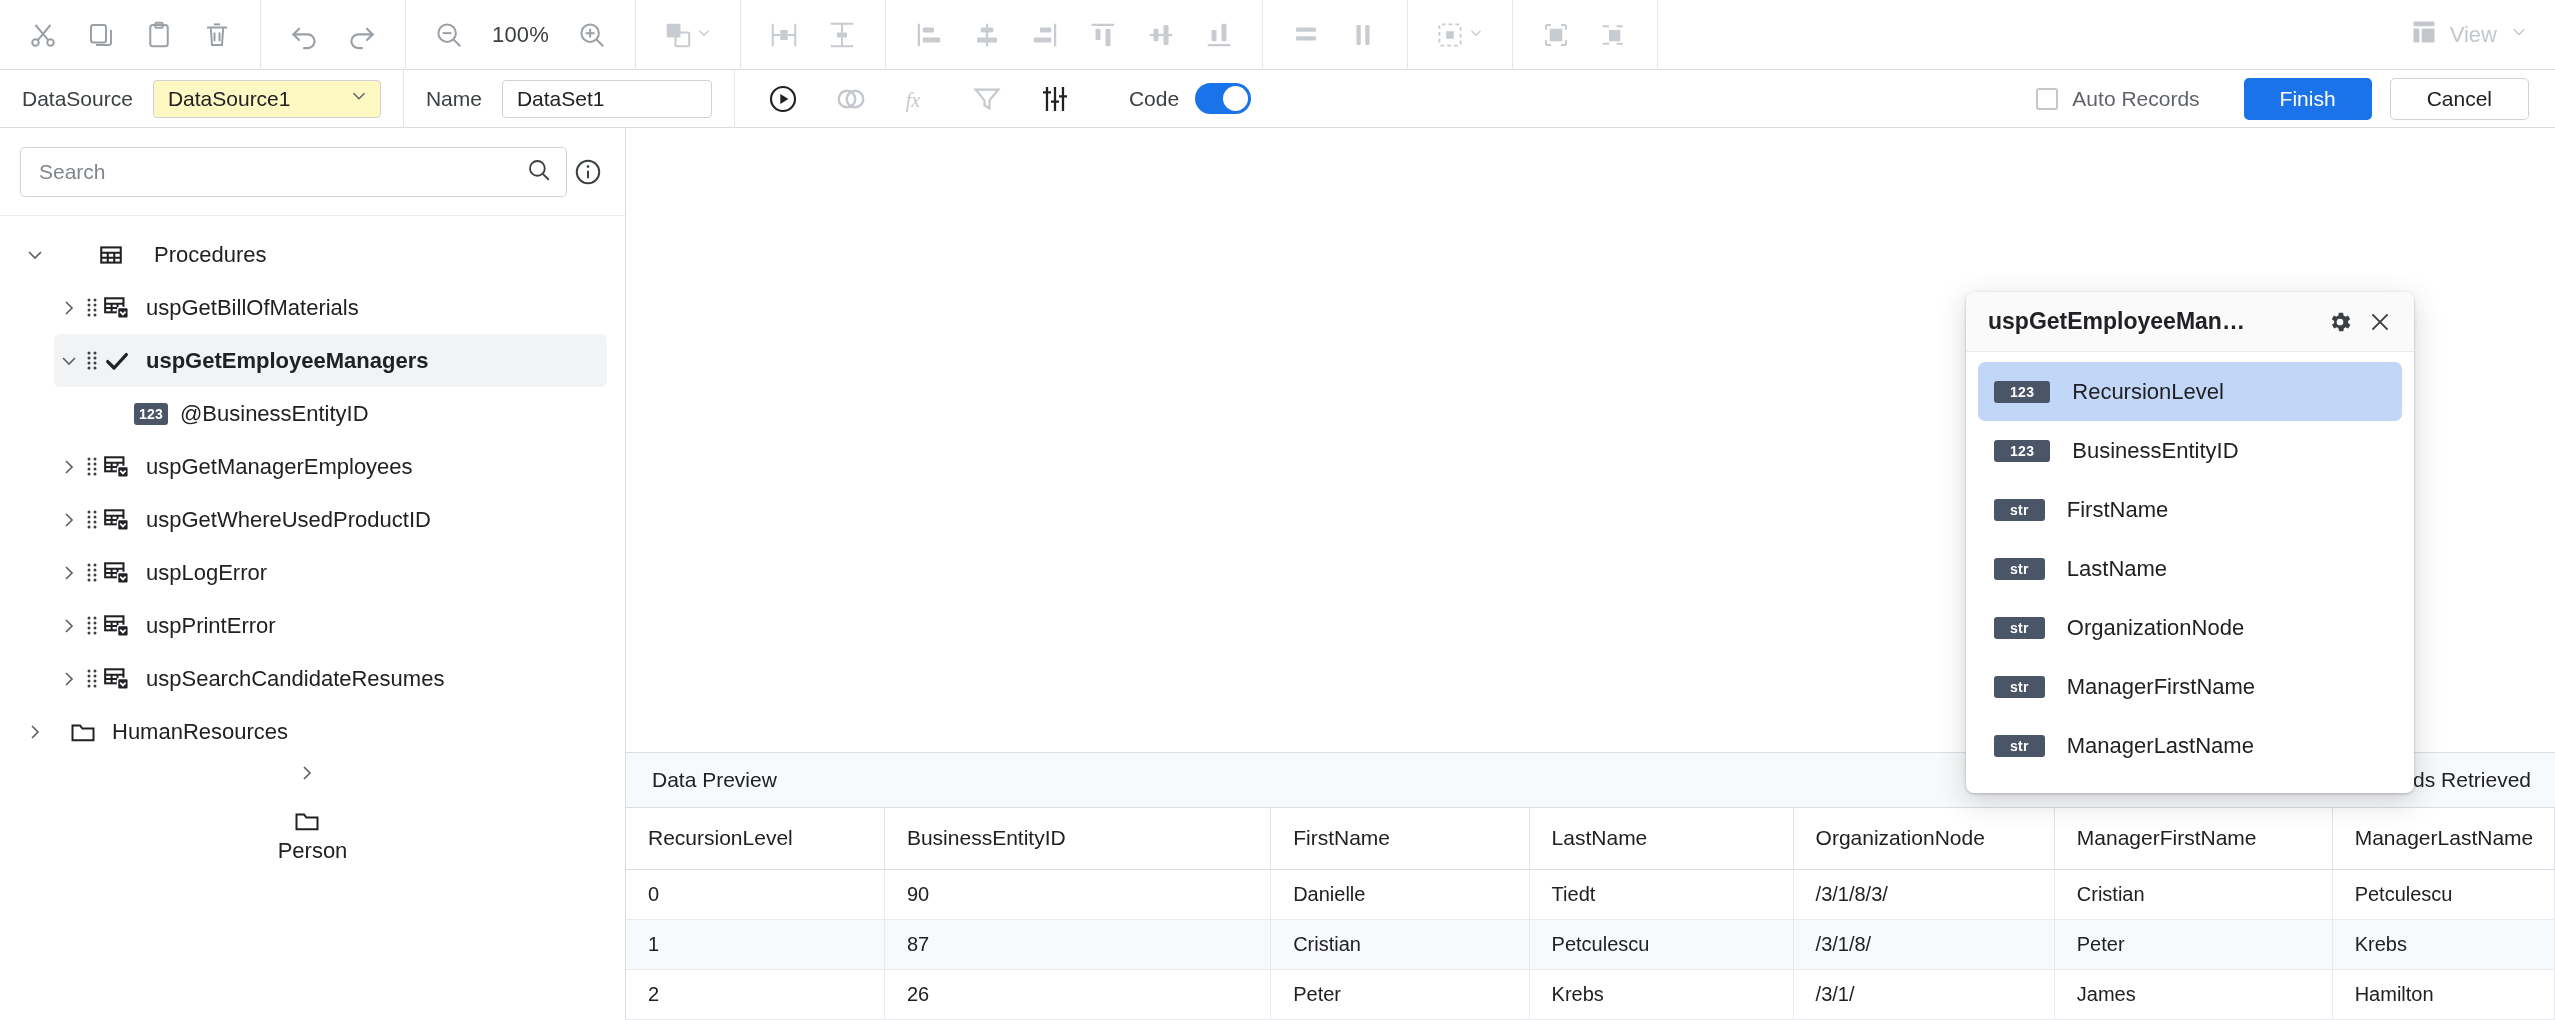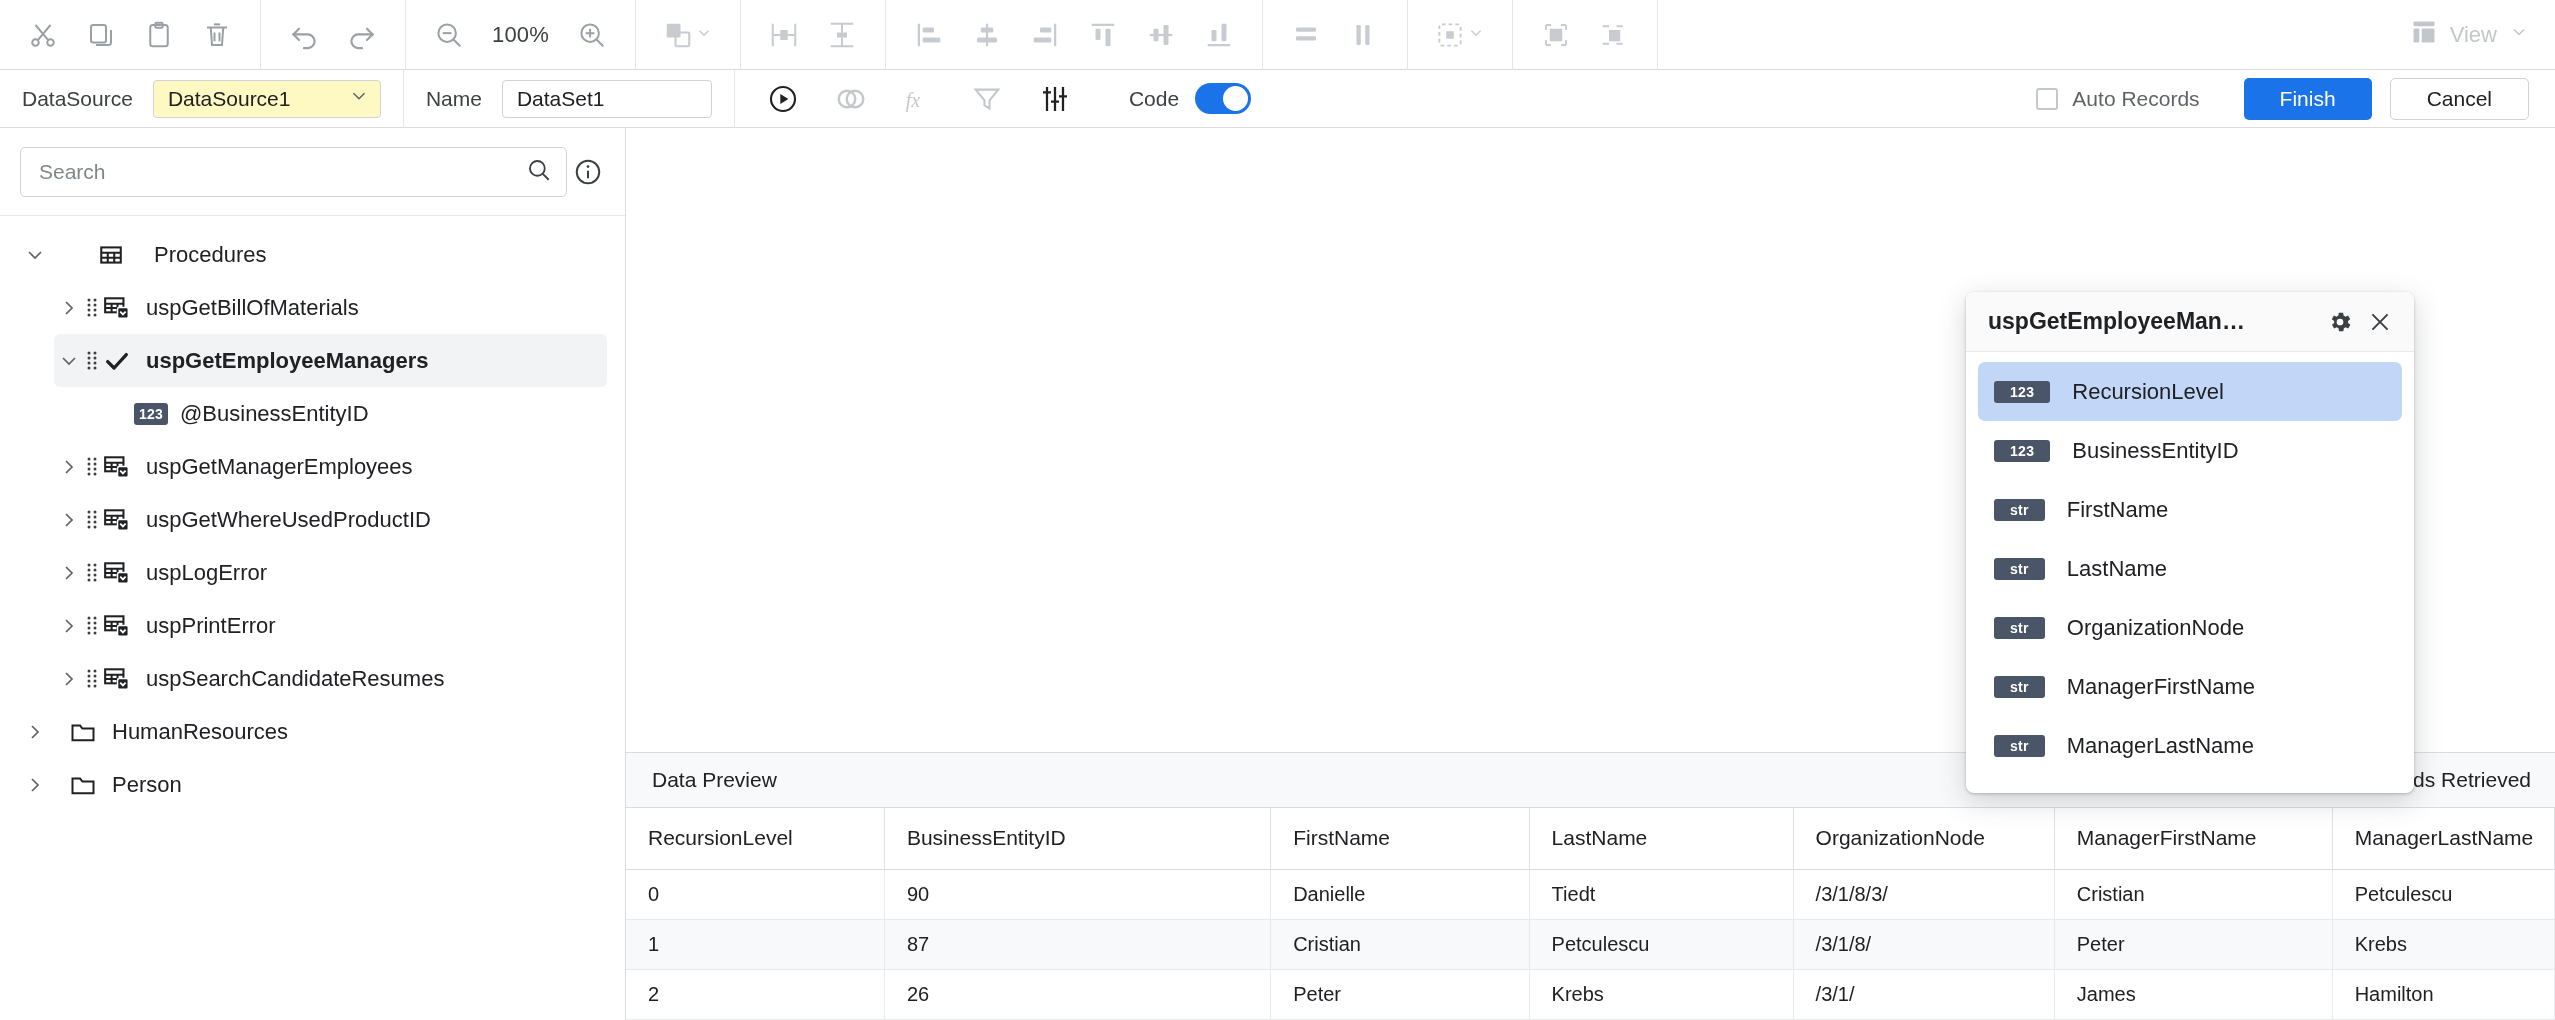--- a/index.html
+++ b/index.html
@@ -723,21 +723,21 @@
               </svg>
             </span>
             <span class="grip"></span>
             <span class="node-icon">
               <svg width="28" height="28" viewBox="0 0 24 24" fill="none" stroke="#202124" stroke-width="1.7">
                 <path d="M3 6.5h6.5l2 2.5H21v10H3z"></path>
               </svg>
             </span>
             <span class="node-label">HumanResources</span>
           </div>
-          <div class="tree-row" style="margin-left: 20px; margin-right: 18px;">
+          <div class="tree-row" style="margin-left: 20px; margin-right: 18px; flex-direction: column;">
             <span class="twisty">
               <svg width="24" height="24" viewBox="0 0 24 24" fill="none" stroke="#5f6368" stroke-width="1.7">
                 <path d="M9 6l6 6-6 6"></path>
               </svg>
             </span>
             <span class="grip"></span>
             <span class="node-icon">
               <svg width="28" height="28" viewBox="0 0 24 24" fill="none" stroke="#202124" stroke-width="1.7">
                 <path d="M3 6.5h6.5l2 2.5H21v10H3z"></path>
               </svg>

